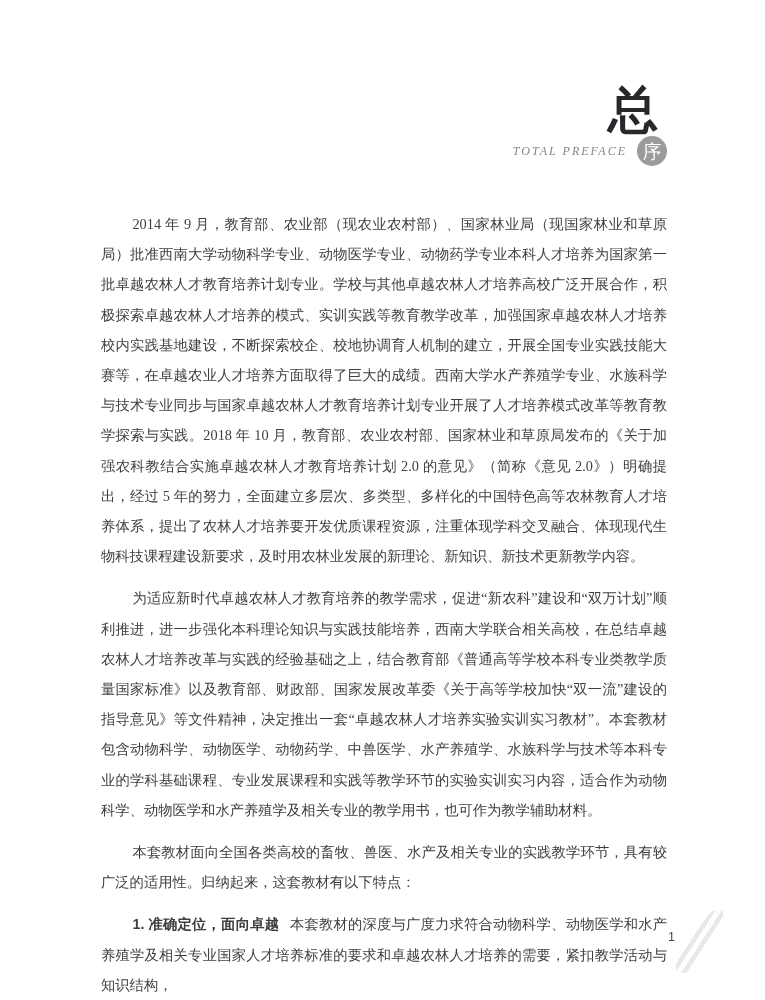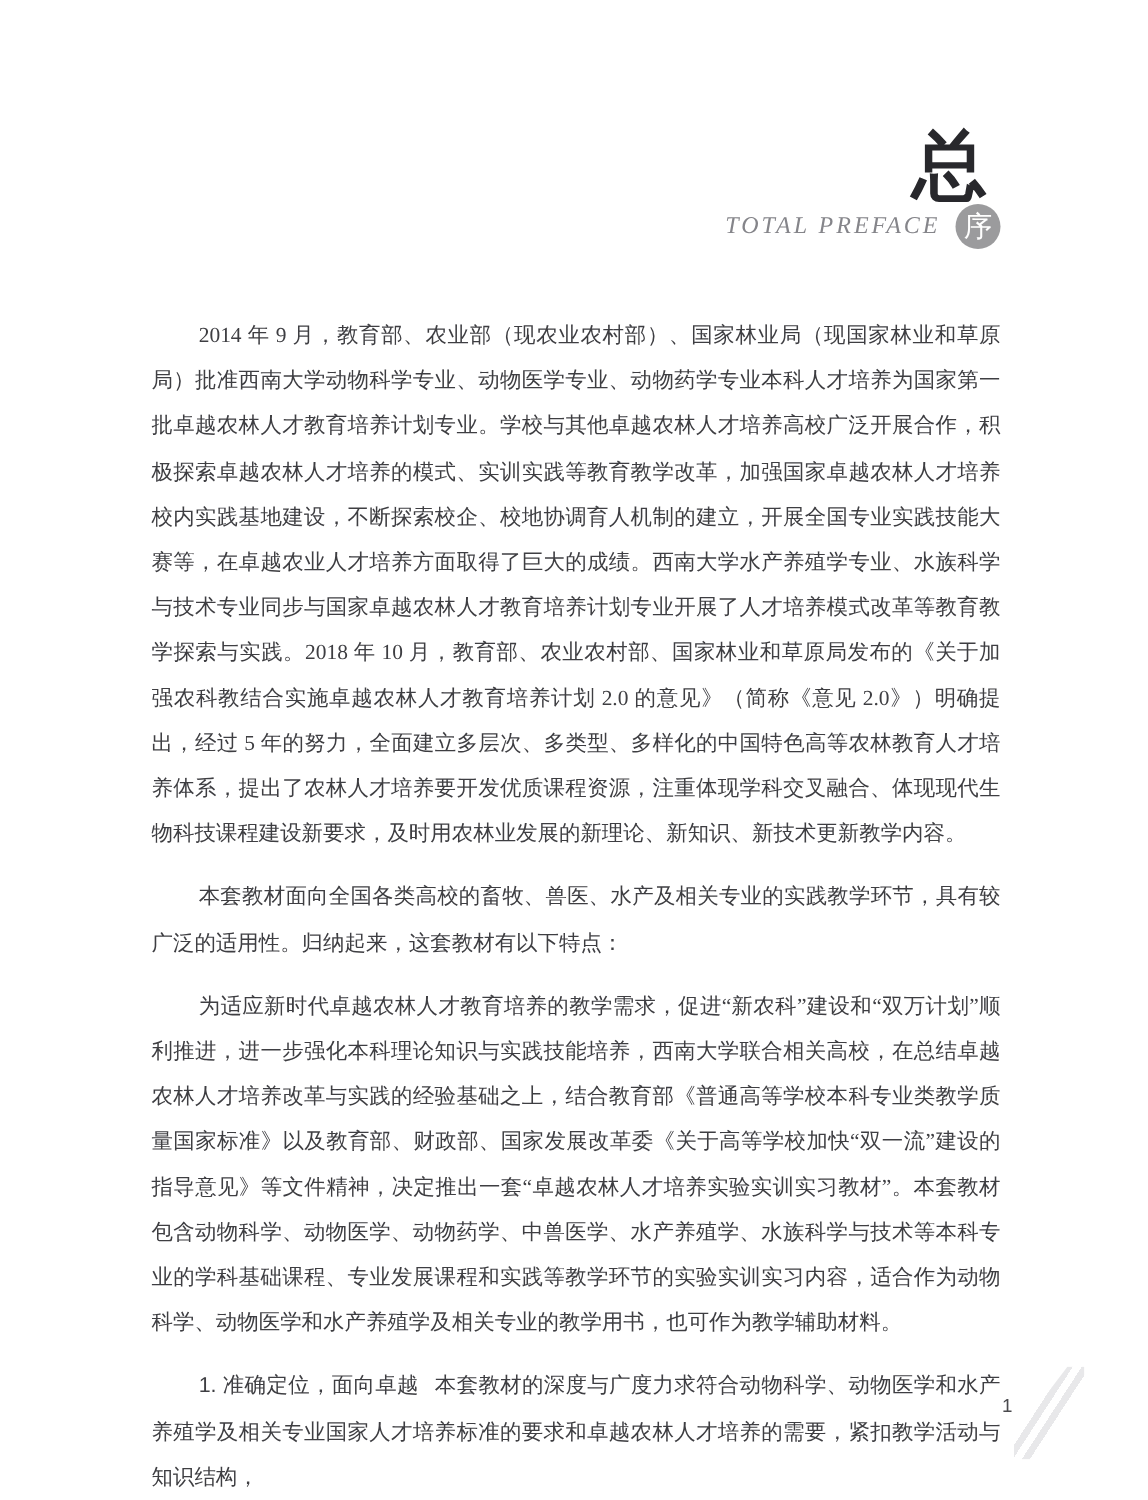--- a/index.html
+++ b/index.html
@@ -34,21 +34,21 @@
   .title-row{
     position:absolute;
     top:136px;right:98px;
     display:flex;
     align-items:center;
     gap:10px;
   }
   .title-en{
     font-family:"Liberation Serif","DejaVu Serif",serif;
     font-style:italic;
-    font-size:16px;
+    font-size:12px;
     letter-spacing:2px;
     color:var(--subtitle);
     white-space:nowrap;
   }
   .badge{
     width:30px;height:30px;
     border-radius:50%;
     background:var(--badge_bg);
     color:var(--badge_fg);
     display:flex;align-items:center;justify-content:center;
@@ -68,21 +68,21 @@
     line-height:30.2px;
     text-align:justify;
     text-justify:inter-ideograph;
   }
   .body-text p{
     margin:12px;
     text-indent:2.2em;
   }
   .feature-lead{
     font-family:"Liberation Sans","DejaVu Sans",sans-serif;
-    font-weight:400;
+    font-weight:700;
     margin-right:0.75em;
   }
 
   
   .page-number{
     position:absolute;
     top:930px;left:668px;
     font-size:12.5px;
     color:var(--pagenum);
     font-family:"Liberation Sans","DejaVu Sans",sans-serif;
@@ -105,22 +105,22 @@
 
   <div class="title-row">
     <span class="title-en">TOTAL PREFACE</span>
     <span class="badge">
       <span>序</span>
     </span>
   </div>
 
   <main class="body-text">
     <p>2014 年 9 月，教育部、农业部（现农业农村部）、国家林业局（现国家林业和草原局）批准西南大学动物科学专业、动物医学专业、动物药学专业本科人才培养为国家第一批卓越农林人才教育培养计划专业。学校与其他卓越农林人才培养高校广泛开展合作，积极探索卓越农林人才培养的模式、实训实践等教育教学改革，加强国家卓越农林人才培养校内实践基地建设，不断探索校企、校地协调育人机制的建立，开展全国专业实践技能大赛等，在卓越农业人才培养方面取得了巨大的成绩。西南大学水产养殖学专业、水族科学与技术专业同步与国家卓越农林人才教育培养计划专业开展了人才培养模式改革等教育教学探索与实践。2018 年 10 月，教育部、农业农村部、国家林业和草原局发布的《关于加强农科教结合实施卓越农林人才教育培养计划 2.0 的意见》（简称《意见 2.0》）明确提出，经过 5 年的努力，全面建立多层次、多类型、多样化的中国特色高等农林教育人才培养体系，提出了农林人才培养要开发优质课程资源，注重体现学科交叉融合、体现现代生物科技课程建设新要求，及时用农林业发展的新理论、新知识、新技术更新教学内容。</p>
+    <p>为适应新时代卓越农林人才教育培养的教学需求，促进“新农科”建设和“双万计划”顺利推进，进一步强化本科理论知识与实践技能培养，西南大学联合相关高校，在总结卓越农林人才培养改革与实践的经验基础之上，结合教育部《普通高等学校本科专业类教学质量国家标准》以及教育部、财政部、国家发展改革委《关于高等学校加快“双一流”建设的指导意见》等文件精神，决定推出一套“卓越农林人才培养实验实训实习教材”。本套教材包含动物科学、动物医学、动物药学、中兽医学、水产养殖学、水族科学与技术等本科专业的学科基础课程、专业发展课程和实践等教学环节的实验实训实习内容，适合作为动物科学、动物医学和水产养殖学及相关专业的教学用书，也可作为教学辅助材料。</p>
     <p>本套教材面向全国各类高校的畜牧、兽医、水产及相关专业的实践教学环节，具有较广泛的适用性。归纳起来，这套教材有以下特点：</p>
-    <p>为适应新时代卓越农林人才教育培养的教学需求，促进“新农科”建设和“双万计划”顺利推进，进一步强化本科理论知识与实践技能培养，西南大学联合相关高校，在总结卓越农林人才培养改革与实践的经验基础之上，结合教育部《普通高等学校本科专业类教学质量国家标准》以及教育部、财政部、国家发展改革委《关于高等学校加快“双一流”建设的指导意见》等文件精神，决定推出一套“卓越农林人才培养实验实训实习教材”。本套教材包含动物科学、动物医学、动物药学、中兽医学、水产养殖学、水族科学与技术等本科专业的学科基础课程、专业发展课程和实践等教学环节的实验实训实习内容，适合作为动物科学、动物医学和水产养殖学及相关专业的教学用书，也可作为教学辅助材料。</p>
     <p>
       <span class="feature-lead">1. 准确定位，面向卓越</span><span>本套教材的深度与广度力求符合动物科学、动物医学和水产养殖学及相关专业国家人才培养标准的要求和卓越农林人才培养的需要，紧扣教学活动与知识结构，</span>
     </p>
   </main>
 
   <div class="page-number">1</div>
 
   <div class="corner-stripes"></div>
 
 </div>

